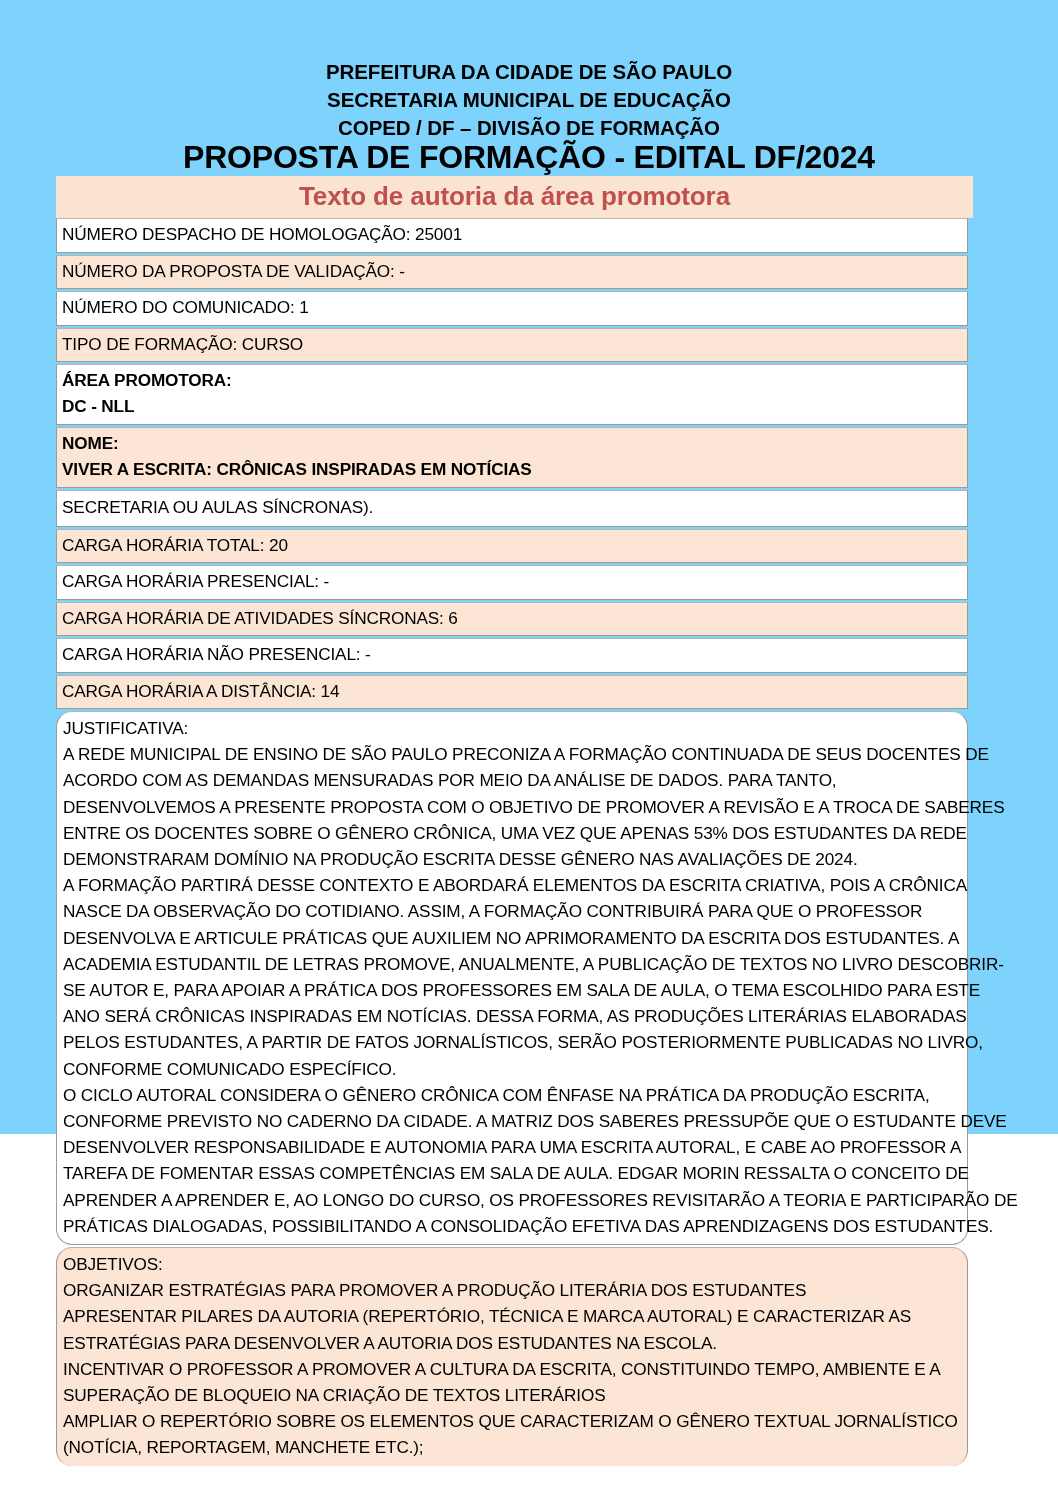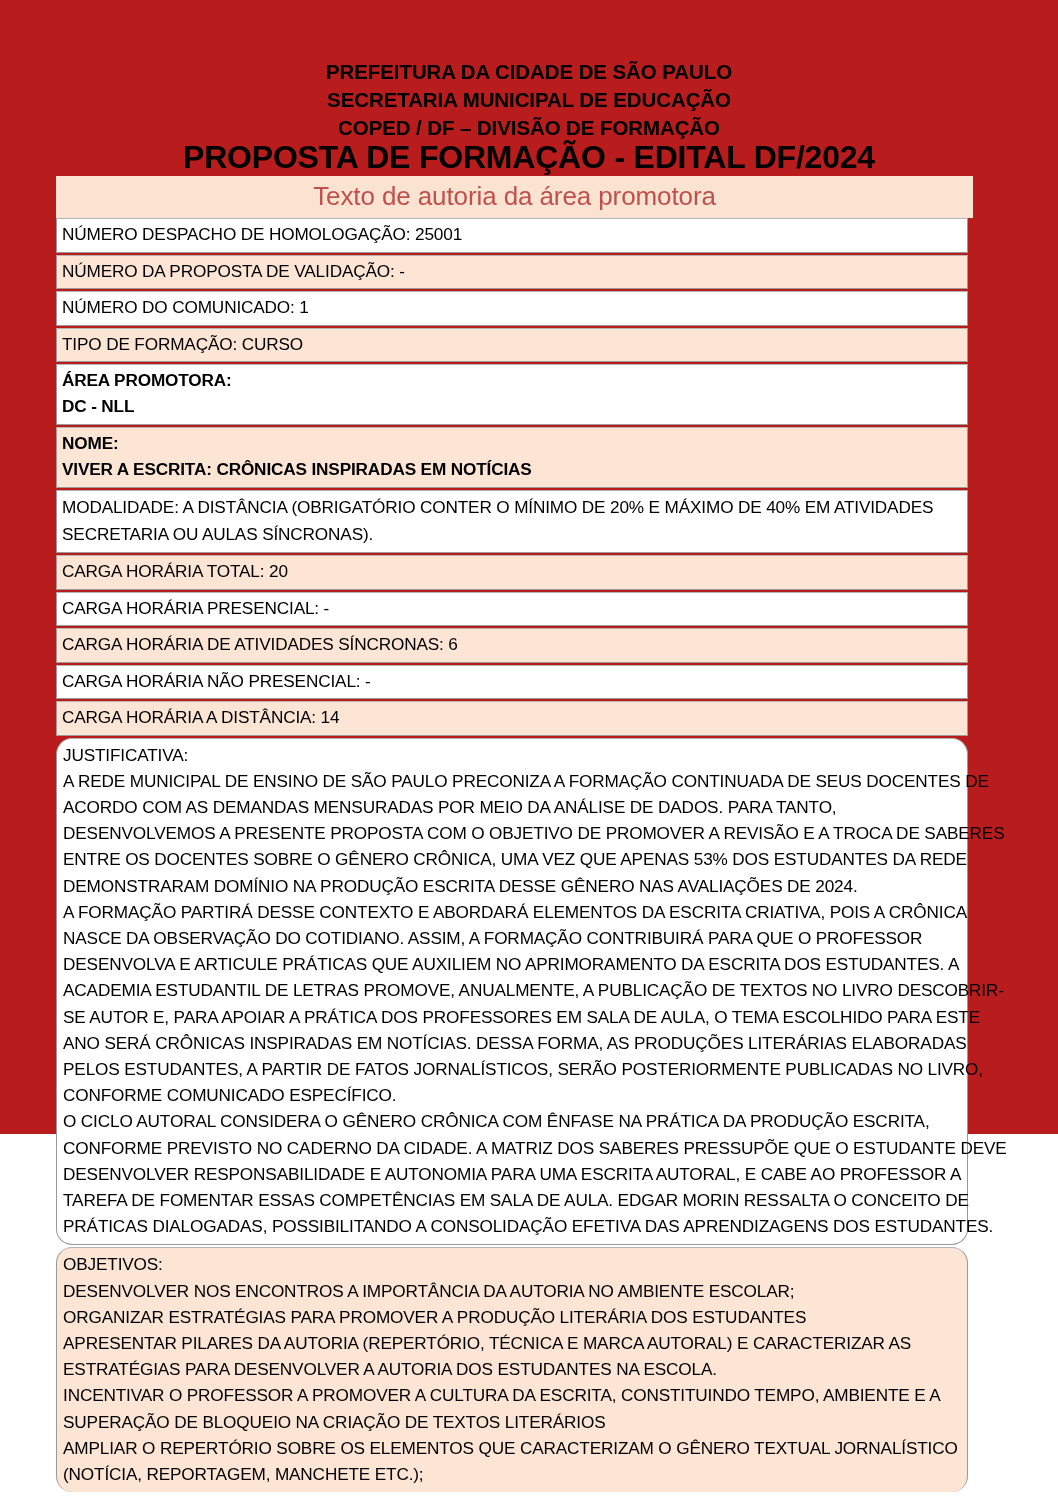--- a/index.html
+++ b/index.html
@@ -13,21 +13,21 @@
     overflow: hidden;
     font-family: "Liberation Sans", sans-serif;
     color: #000000;
     -webkit-font-smoothing: antialiased;
   }
 
   #page {
     position: relative;
     width: 1058px;
     height: 1134px;
-    background: #b91c1c;
+    background: #7dd3fc;
     box-sizing: border-box;
     padding: 0;
   }
 
   
   .doc-header {
     padding-top: 58px;
     text-align: center;
   }
   .doc-header .hline {
@@ -50,21 +50,21 @@
     margin: 3px auto 0 auto;
     width: 917px;
     margin-left: 56px;
     background: #fbe3d2;
     text-align: center;
     padding: 4px 0 6px 0;
     box-sizing: border-box;
   }
   .banner-text {
     color: #c0504d;
-    font-weight: normal;
+    font-weight: bold;
     font-size: 26px;
     line-height: 32px;
     letter-spacing: -0.1px;
   }
 
   
   .table {
     margin-left: 56px;
     width: 912px;
     box-sizing: border-box;
@@ -156,21 +156,20 @@
       <span class="l">ÁREA PROMOTORA:</span>
       <span class="l">DC - NLL</span>
     </div>
 
     <div class="row shaded bold block">
       <span class="l">NOME:</span>
       <span class="l">VIVER A ESCRITA: CRÔNICAS INSPIRADAS EM NOTÍCIAS</span>
     </div>
 
     <div class="row block tall">
-      <span class="l">MODALIDADE: A DISTÂNCIA (OBRIGATÓRIO CONTER O MÍNIMO DE 20% E MÁXIMO DE 40% EM ATIVIDADES</span>
       <span class="l">SECRETARIA OU AULAS SÍNCRONAS).</span>
     </div>
 
     <div class="row shaded">
       <span class="l">CARGA HORÁRIA TOTAL: 20</span>
     </div>
 
     <div class="row">
       <span class="l">CARGA HORÁRIA PRESENCIAL:  -</span>
     </div>
@@ -199,26 +198,26 @@
       <span class="l">DESENVOLVA E ARTICULE PRÁTICAS QUE AUXILIEM NO APRIMORAMENTO DA ESCRITA DOS ESTUDANTES. A</span>
       <span class="l">ACADEMIA ESTUDANTIL DE LETRAS PROMOVE, ANUALMENTE, A PUBLICAÇÃO DE TEXTOS NO LIVRO DESCOBRIR-</span>
       <span class="l">SE AUTOR E, PARA APOIAR A PRÁTICA DOS PROFESSORES EM SALA DE AULA, O TEMA ESCOLHIDO PARA ESTE</span>
       <span class="l">ANO SERÁ CRÔNICAS INSPIRADAS EM NOTÍCIAS. DESSA FORMA, AS PRODUÇÕES LITERÁRIAS ELABORADAS</span>
       <span class="l">PELOS ESTUDANTES, A PARTIR DE FATOS JORNALÍSTICOS, SERÃO POSTERIORMENTE PUBLICADAS NO LIVRO,</span>
       <span class="l">CONFORME COMUNICADO ESPECÍFICO.</span>
       <span class="l">O CICLO AUTORAL CONSIDERA O GÊNERO CRÔNICA COM ÊNFASE NA PRÁTICA DA PRODUÇÃO ESCRITA,</span>
       <span class="l">CONFORME PREVISTO NO CADERNO DA CIDADE. A MATRIZ DOS SABERES PRESSUPÕE QUE O ESTUDANTE DEVE</span>
       <span class="l">DESENVOLVER RESPONSABILIDADE E AUTONOMIA PARA UMA ESCRITA AUTORAL, E CABE AO PROFESSOR A</span>
       <span class="l">TAREFA DE FOMENTAR ESSAS COMPETÊNCIAS EM SALA DE AULA. EDGAR MORIN RESSALTA O CONCEITO DE</span>
+      <span class="l">APRENDER A APRENDER E, AO LONGO DO CURSO, OS PROFESSORES REVISITARÃO A TEORIA E PARTICIPARÃO DE</span>
       <span class="l">PRÁTICAS DIALOGADAS, POSSIBILITANDO A CONSOLIDAÇÃO EFETIVA DAS APRENDIZAGENS DOS ESTUDANTES.</span>
     </div>
 
     <div class="row shaded para clipped">
       <span class="l">OBJETIVOS:</span>
-      <span class="l">DESENVOLVER NOS ENCONTROS A IMPORTÂNCIA DA AUTORIA NO AMBIENTE ESCOLAR;</span>
       <span class="l">ORGANIZAR ESTRATÉGIAS PARA PROMOVER A PRODUÇÃO LITERÁRIA DOS ESTUDANTES</span>
       <span class="l">APRESENTAR PILARES DA AUTORIA (REPERTÓRIO, TÉCNICA E MARCA AUTORAL) E CARACTERIZAR AS</span>
       <span class="l">ESTRATÉGIAS PARA DESENVOLVER A AUTORIA DOS ESTUDANTES NA ESCOLA.</span>
       <span class="l">INCENTIVAR O PROFESSOR A PROMOVER A CULTURA DA ESCRITA, CONSTITUINDO TEMPO, AMBIENTE E A</span>
       <span class="l">SUPERAÇÃO DE BLOQUEIO NA CRIAÇÃO DE TEXTOS LITERÁRIOS</span>
       <span class="l">AMPLIAR O REPERTÓRIO SOBRE OS ELEMENTOS QUE CARACTERIZAM O GÊNERO TEXTUAL JORNALÍSTICO</span>
       <span class="l">(NOTÍCIA, REPORTAGEM, MANCHETE ETC.);</span>
 
     </div>
 

